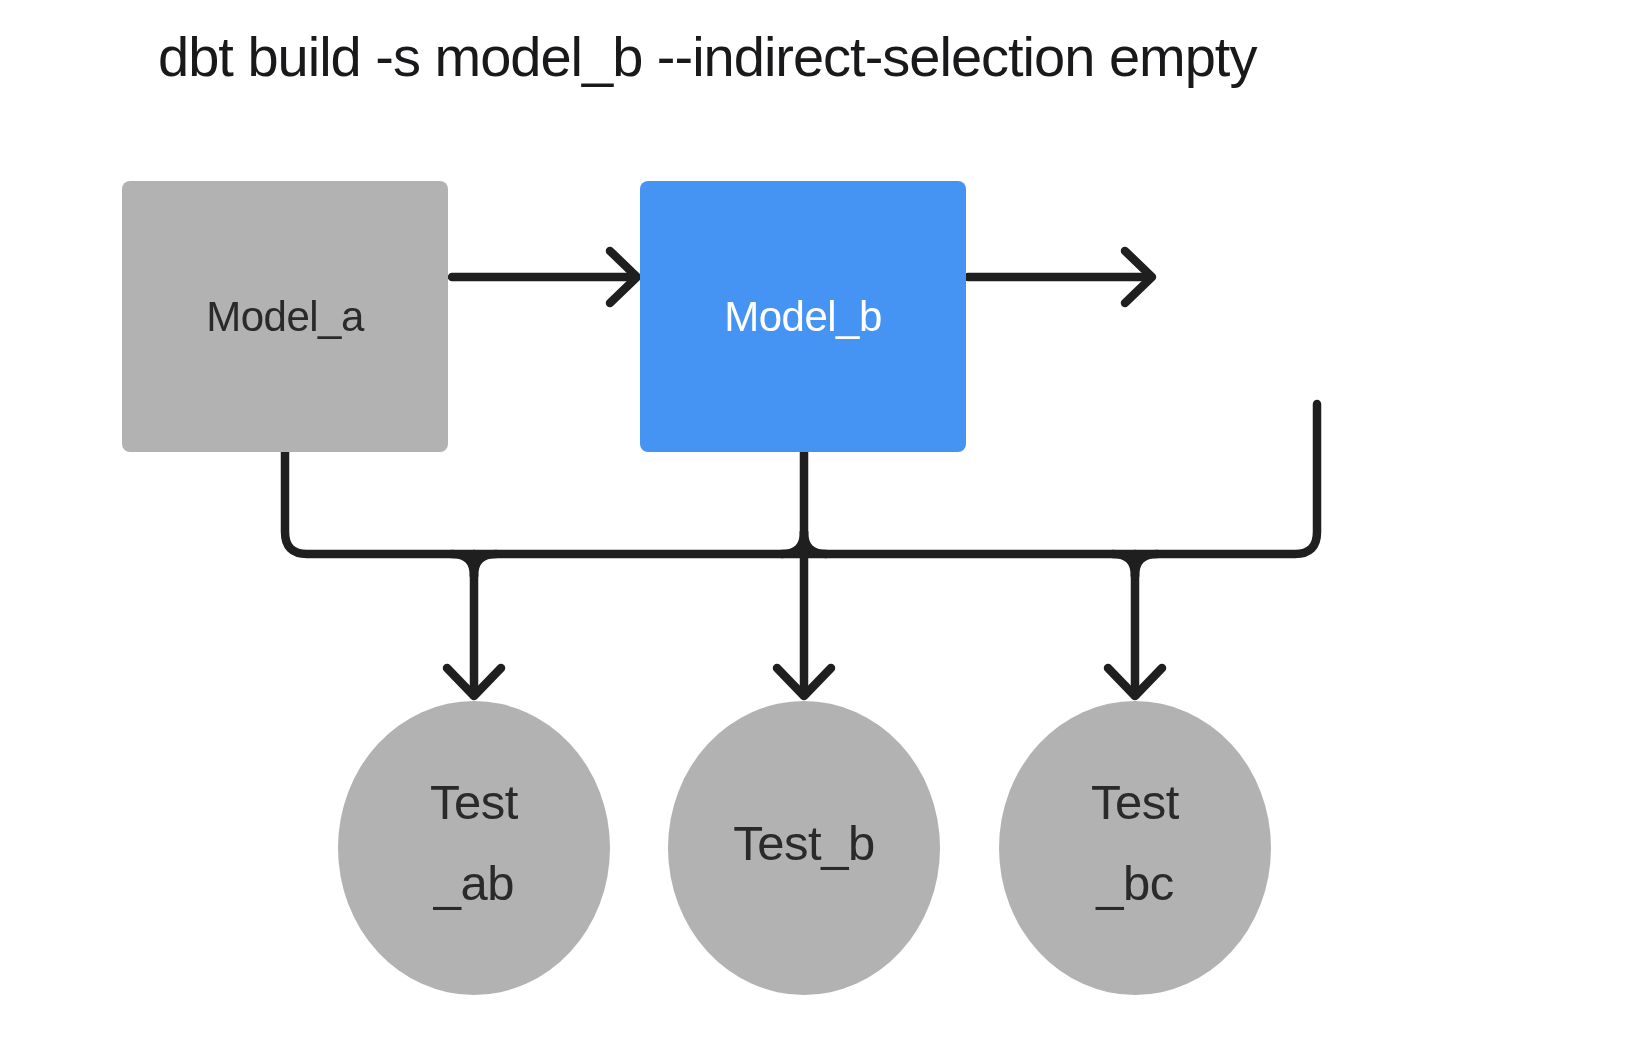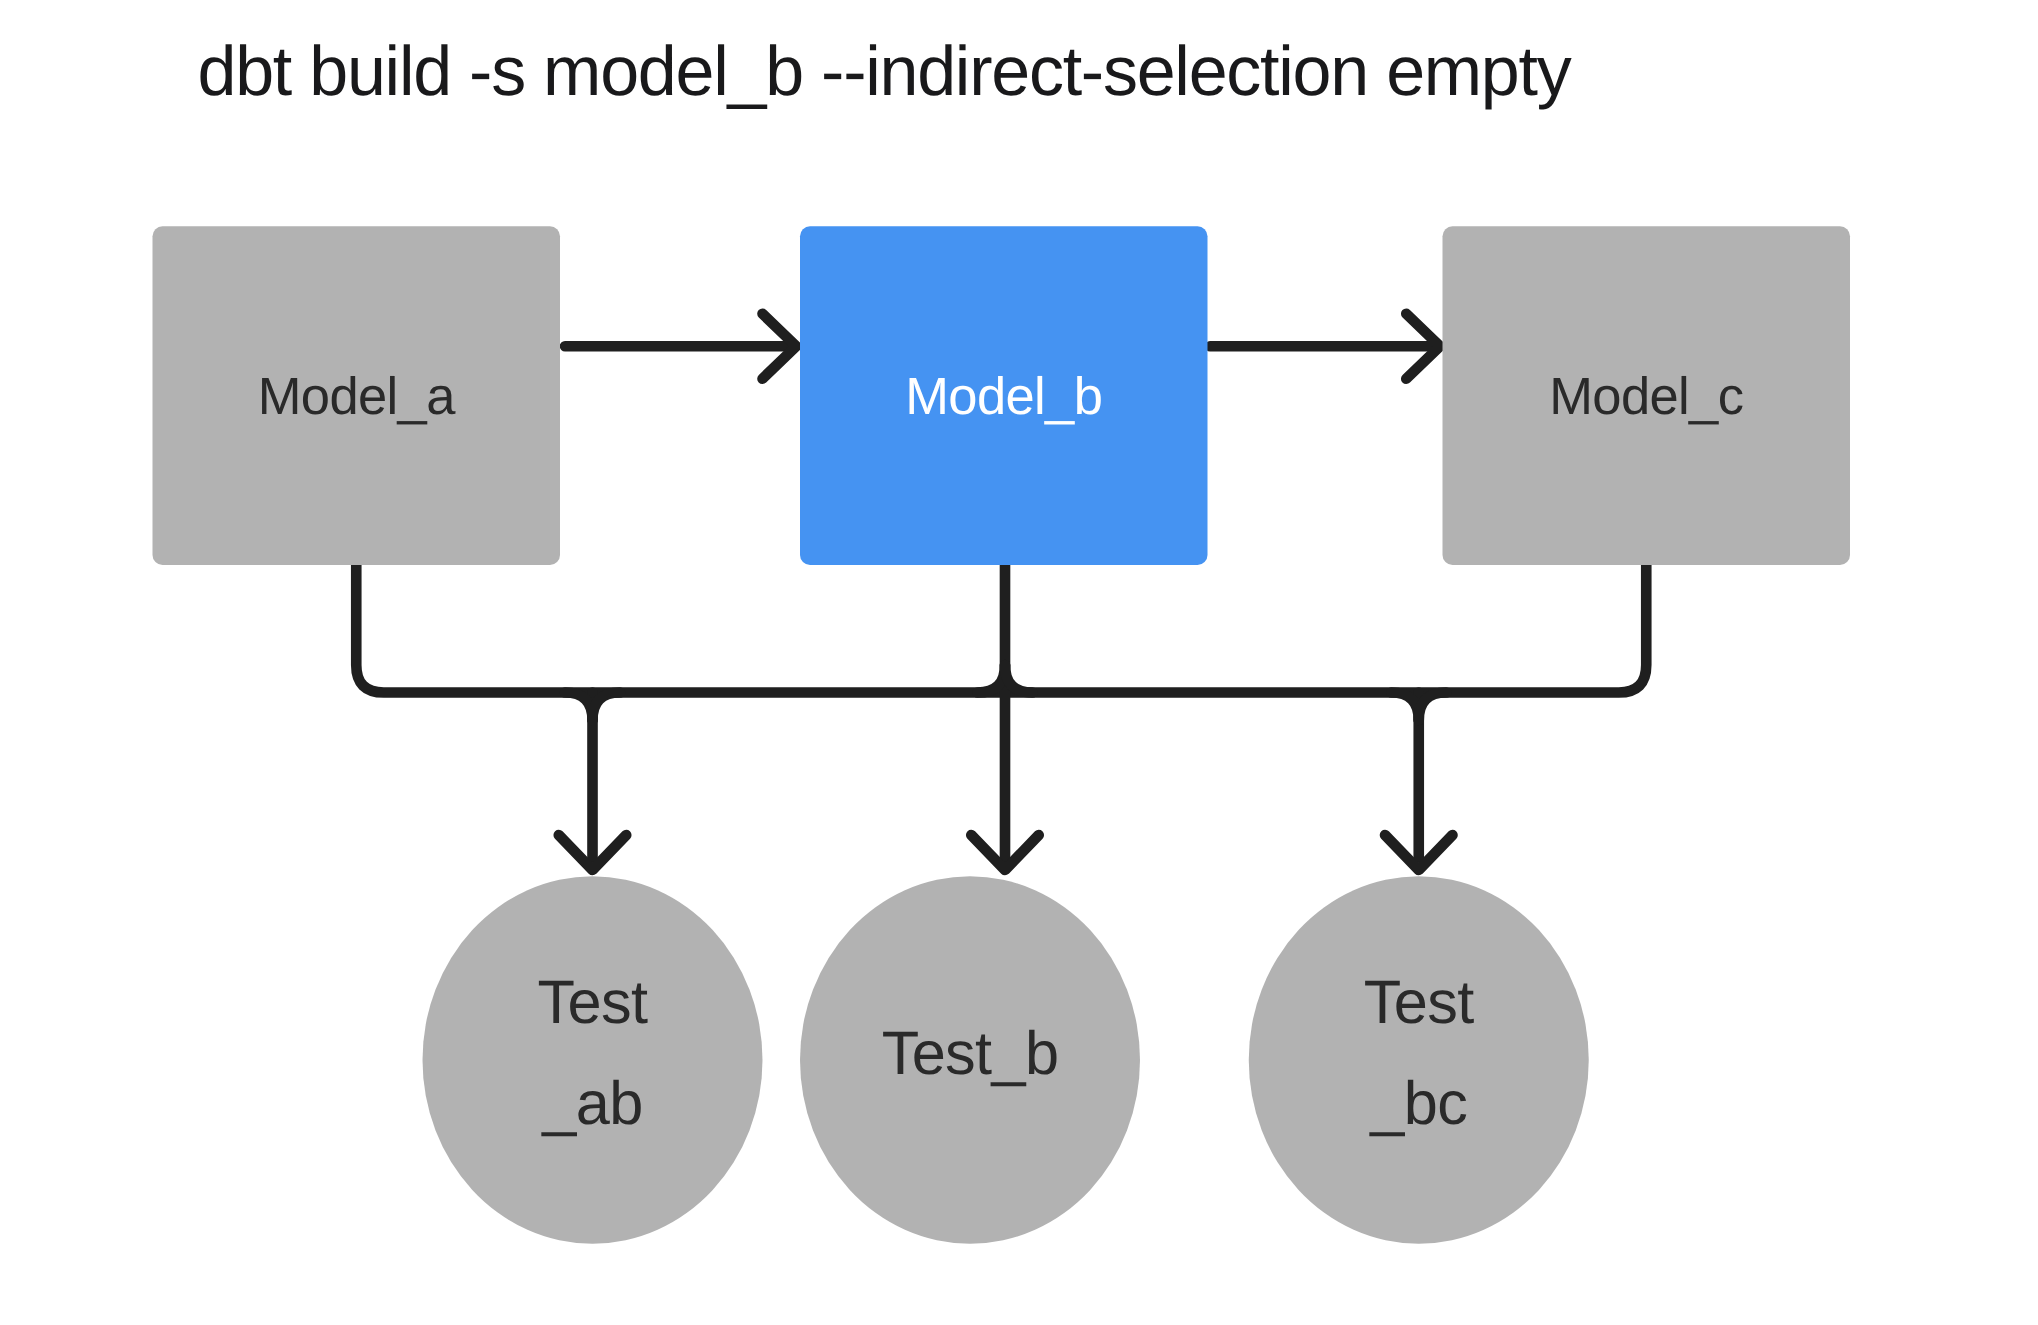--- a/index.html
+++ b/index.html
@@ -58,21 +58,21 @@
     display:flex;flex-direction:column;align-items:center;justify-content:center;
     font-size:49px;font-weight:500;
     color:var(--c-dark);
     line-height:81px;
     padding-bottom:10px;
     box-sizing:border-box;
     text-align:center;
     letter-spacing:-0.5px;
   }
   #test-ab{left:338px;}
-  #test-b{left:640px;}
+  #test-b{left:668px;}
   #test-bc{left:999px;}
   .edges{
     position:absolute;
     left:0;top:0;
     width:1630px;height:1060px;
     pointer-events:none;
   }
   .edges path{
     fill:none;
     stroke:var(--c-line);
@@ -115,23 +115,20 @@
   </svg>
 
   <div class="model" id="model-a">
     <span>Model_a</span>
   </div>
 
   <div class="model selected" id="model-b">
     <span>Model_b</span>
   </div>
 
-  <div class="model" id="model-c">
-    <span>Model_c</span>
-  </div>
 
   <div class="test" id="test-ab">
     <span>Test</span>
     <span>_ab</span>
   </div>
 
   <div class="test" id="test-b">
     <span>Test_b</span>
     <span></span>
   </div>

